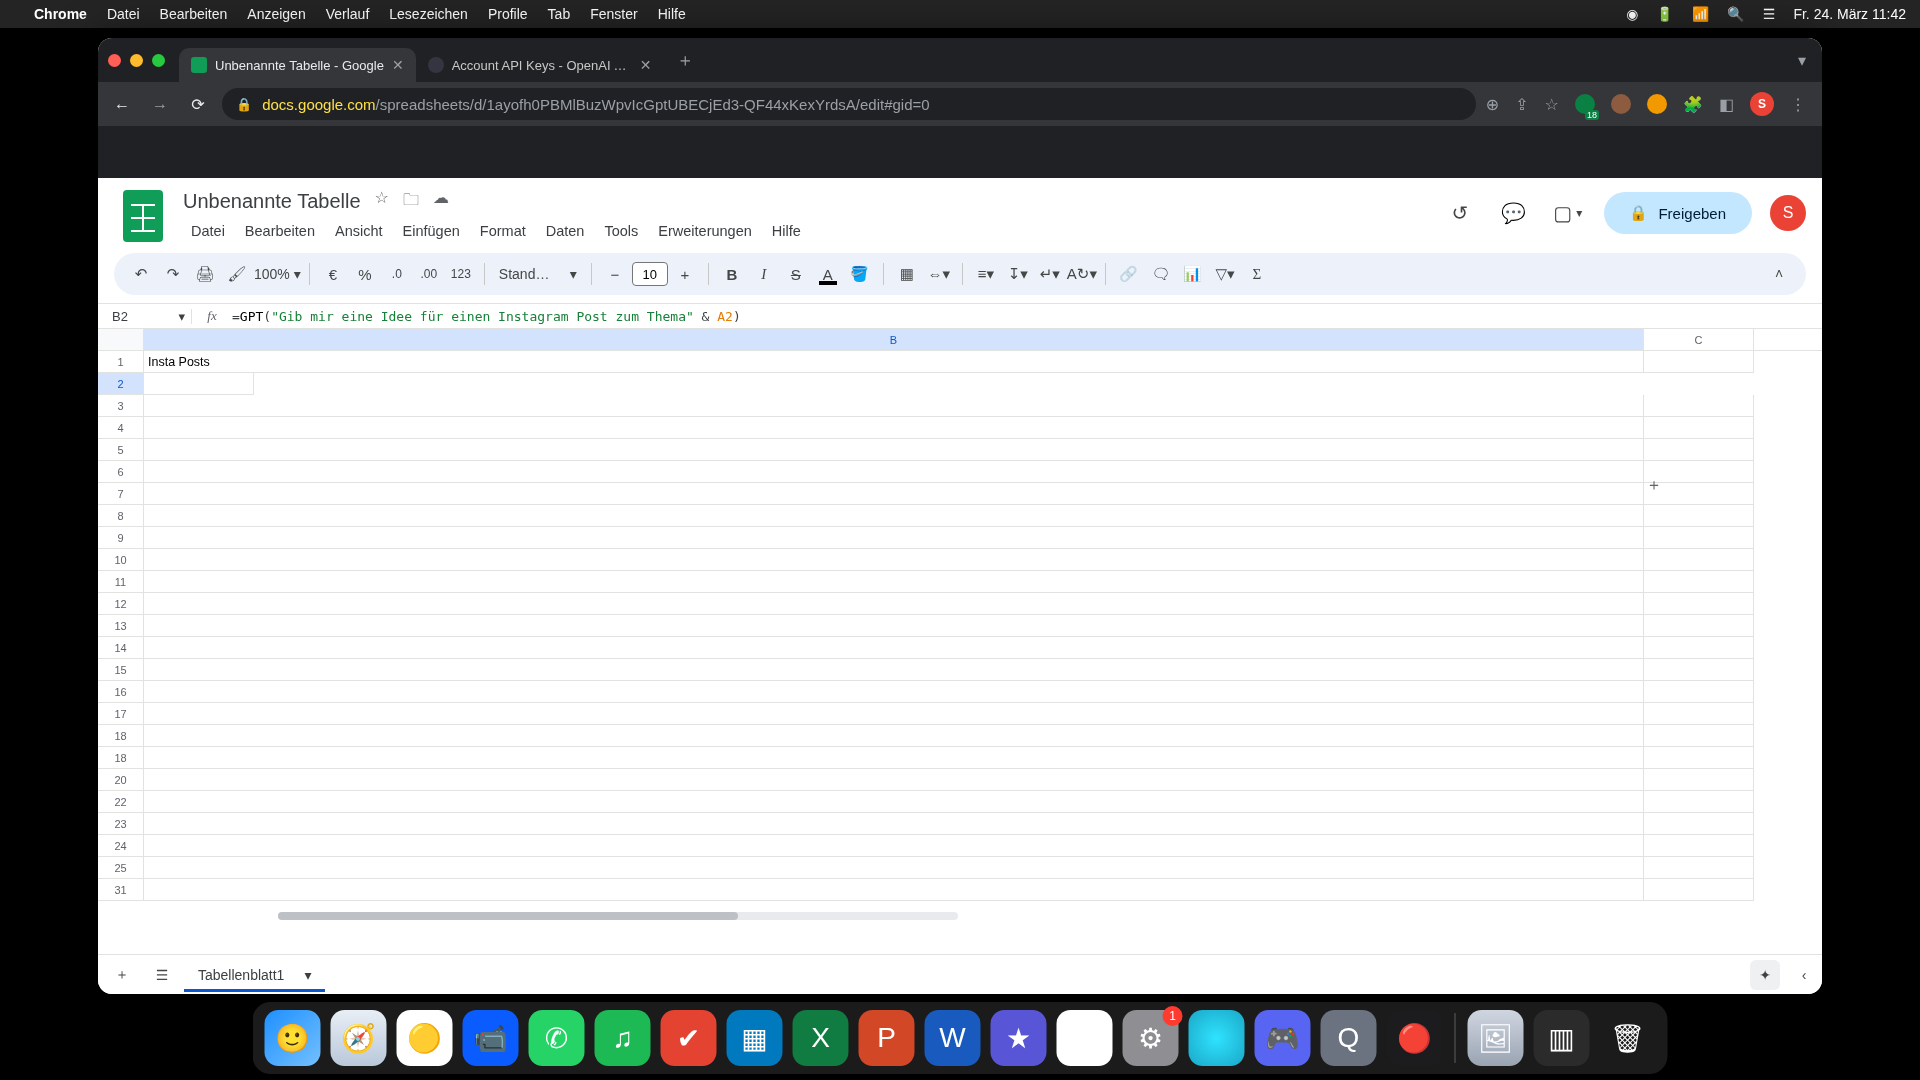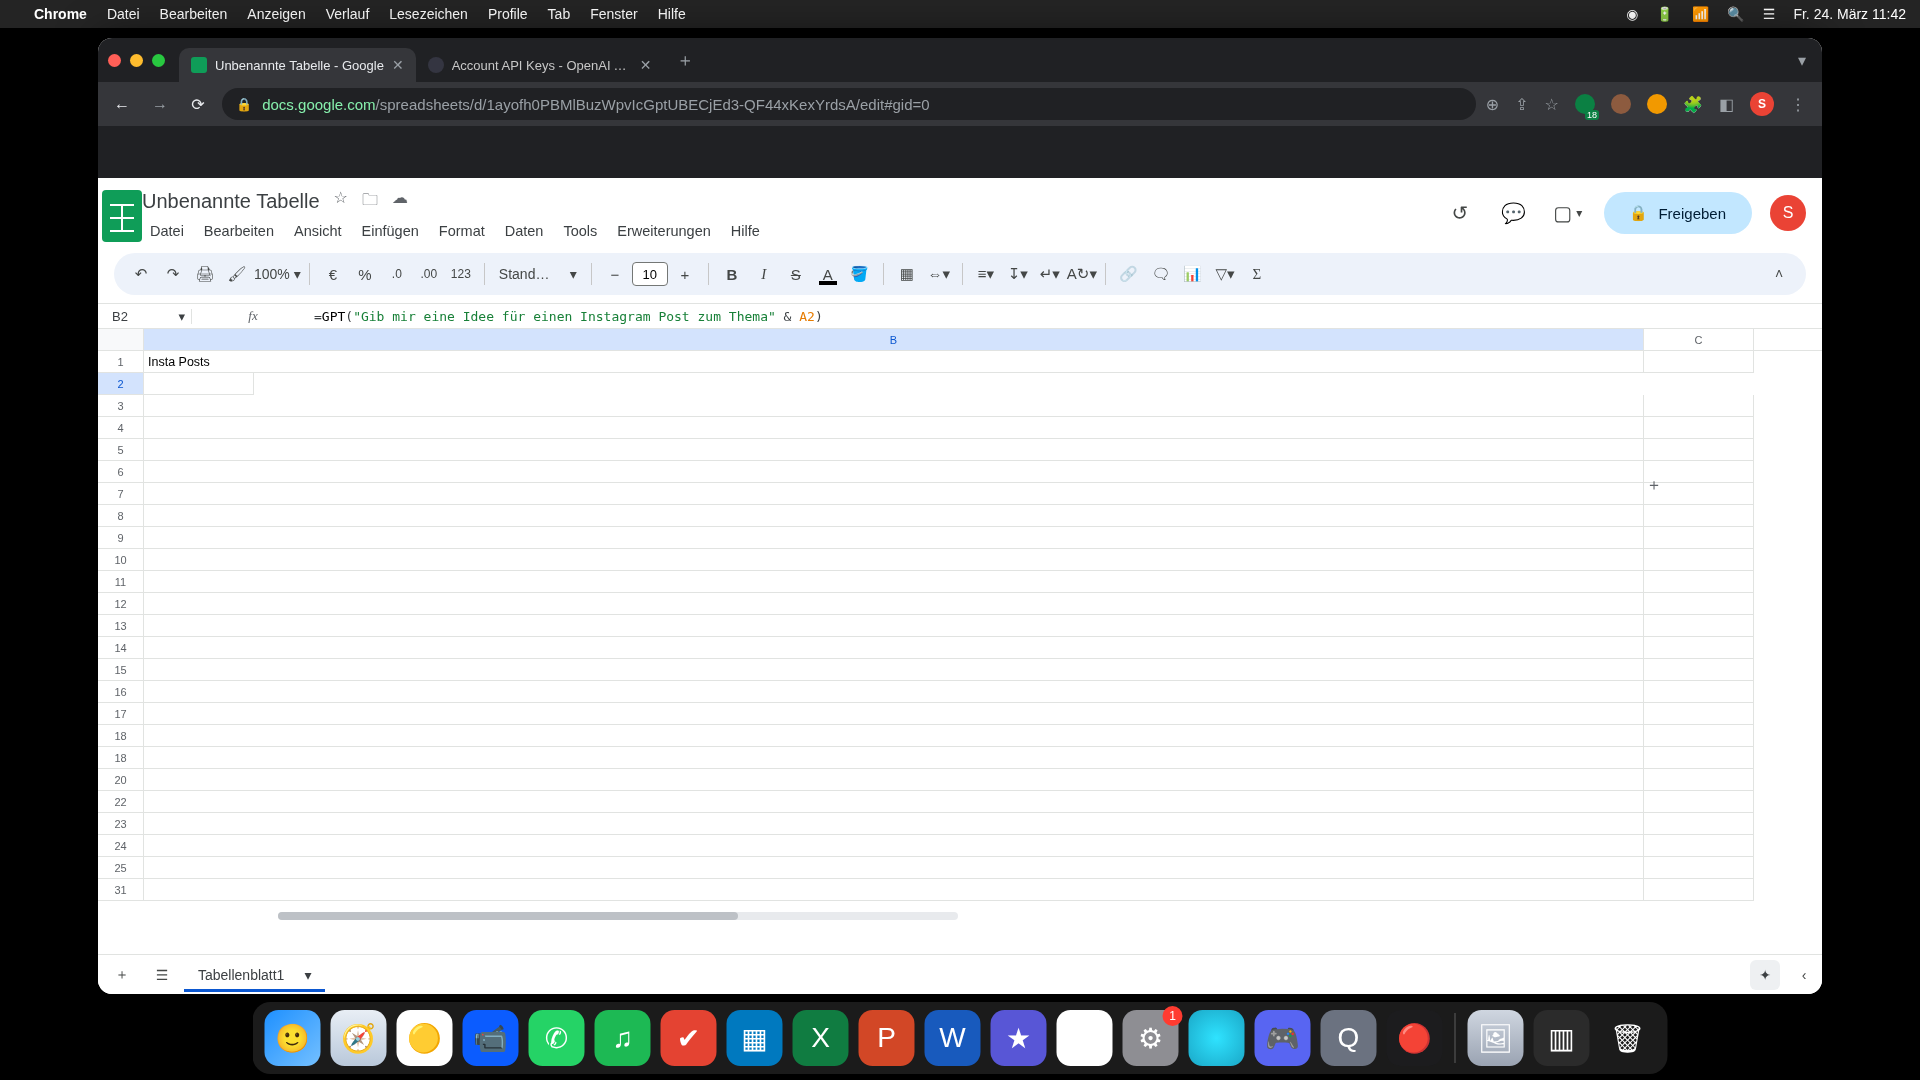--- a/index.html
+++ b/index.html
@@ -140,21 +140,21 @@
     background: #202124;
     border-radius: 16px;
     display: flex;
     align-items: center;
     padding: 0 14px;
     gap: 10px;
     color: #e8eaed;
     font-size: 15px;
   }
   .omnibox .lock { color: #9aa0a6; font-size: 13px; }
-  .omnibox .domain { color: #86efac; }
+  .omnibox .domain { color: #fde047; }
   .omnibox .path { color: #9aa0a6; }
   .omnibox-actions {
     display: flex;
     align-items: center;
     gap: 16px;
     color: #9aa0a6;
     margin-right: 6px;
   }
   .ext-icon {
     width: 20px; height: 20px; border-radius: 50%;
@@ -177,22 +177,22 @@
     flex: 1;
     background: #fff;
     display: flex;
     flex-direction: column;
     min-height: 0;
   }
 
   .docs-header {
     display: flex;
     align-items: flex-start;
-    padding: 10px 16px 0 4px;
-    gap: 0;
+    padding: 10px 16px 0 25px;
+    gap: 20px;
   }
   .sheets-logo {
     width: 40px; height: 52px;
     background: #0f9d58;
     border-radius: 4px;
     position: relative;
     margin-top: 2px;
   }
   .sheets-logo::after {
     content:'';
@@ -318,21 +318,20 @@
 
   
   .fx-row {
     display: flex;
     align-items: center;
     padding: 0 0 0 8px;
     height: 26px;
     border-top: 1px solid #e1e3e1;
     border-bottom: 1px solid #e1e3e1;
     font-size: 13px;
-    gap: 41px;
   }
   .name-box {
     width: 86px;
     display: flex;
     align-items: center;
     justify-content: space-between;
     padding: 0 6px;
     color: #3c4043;
     font-family: Arial;
     border-right: 1px solid #e1e3e1;

